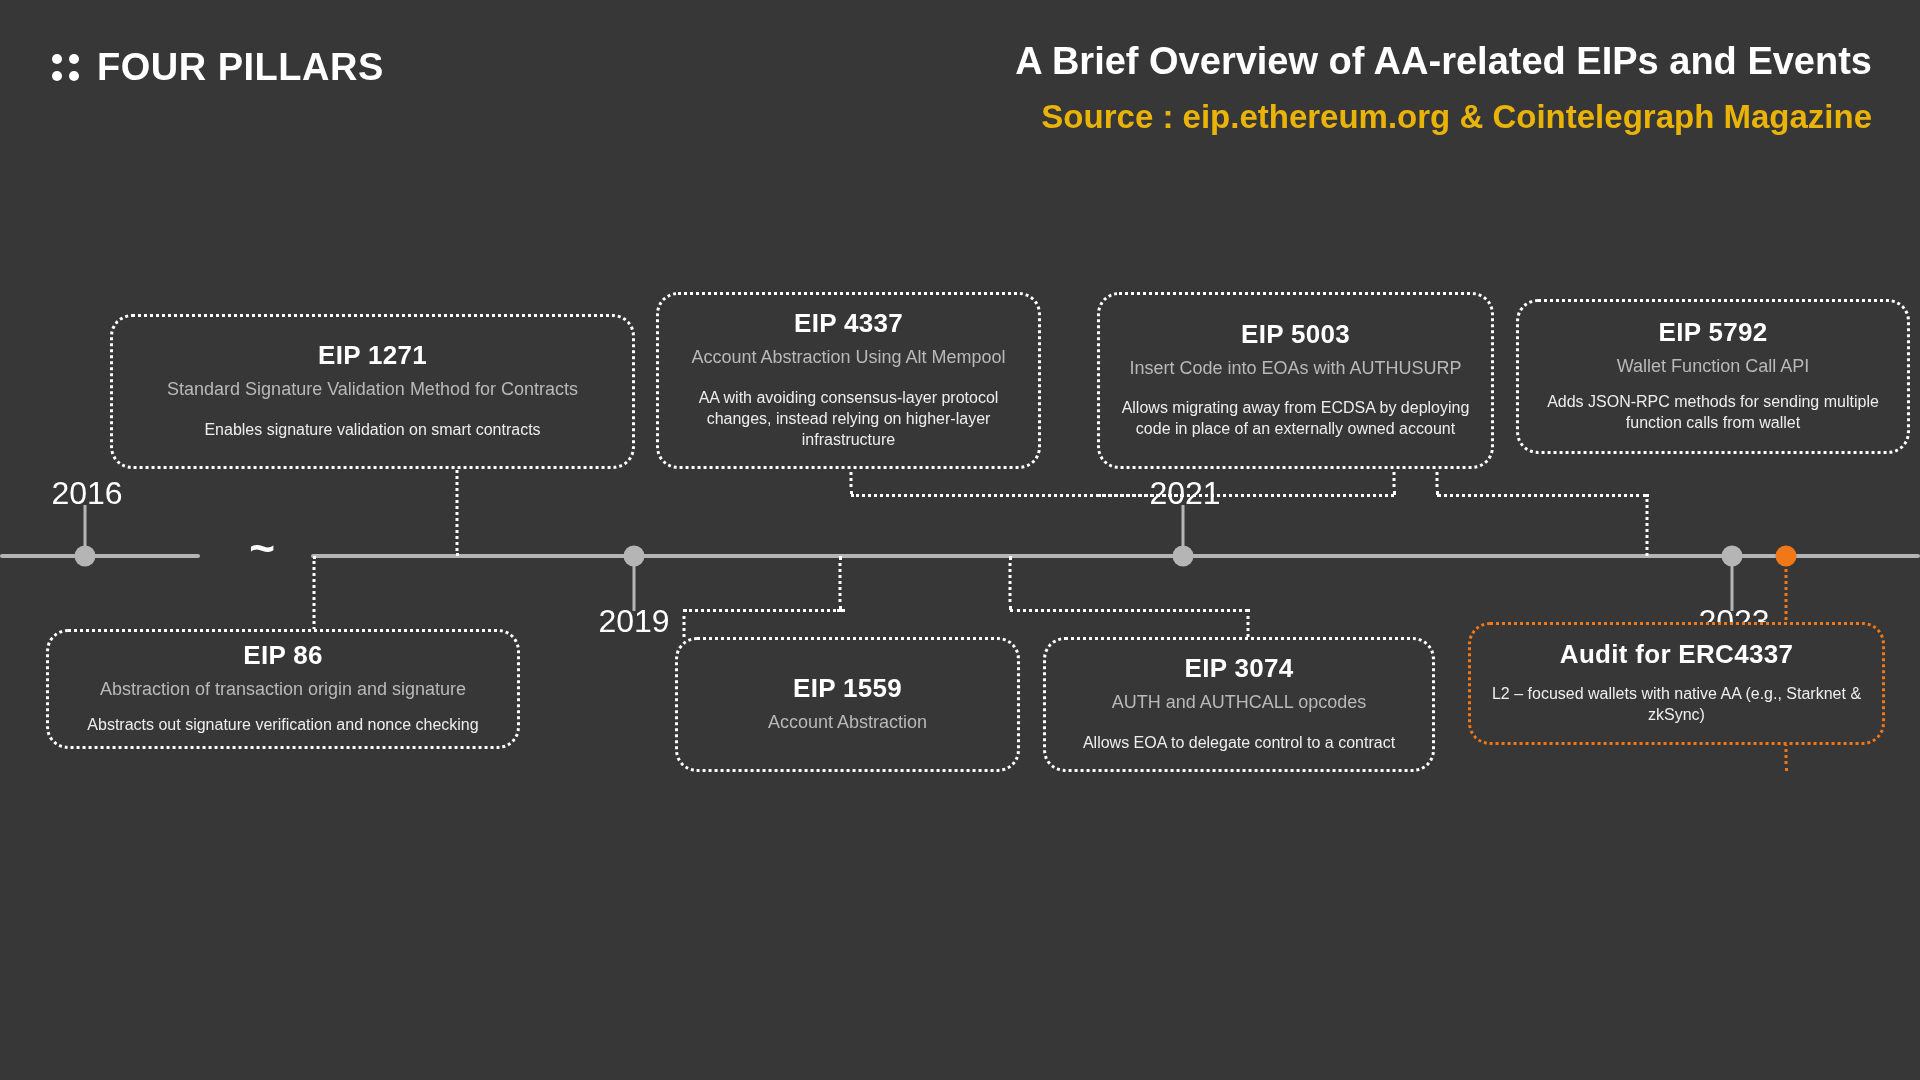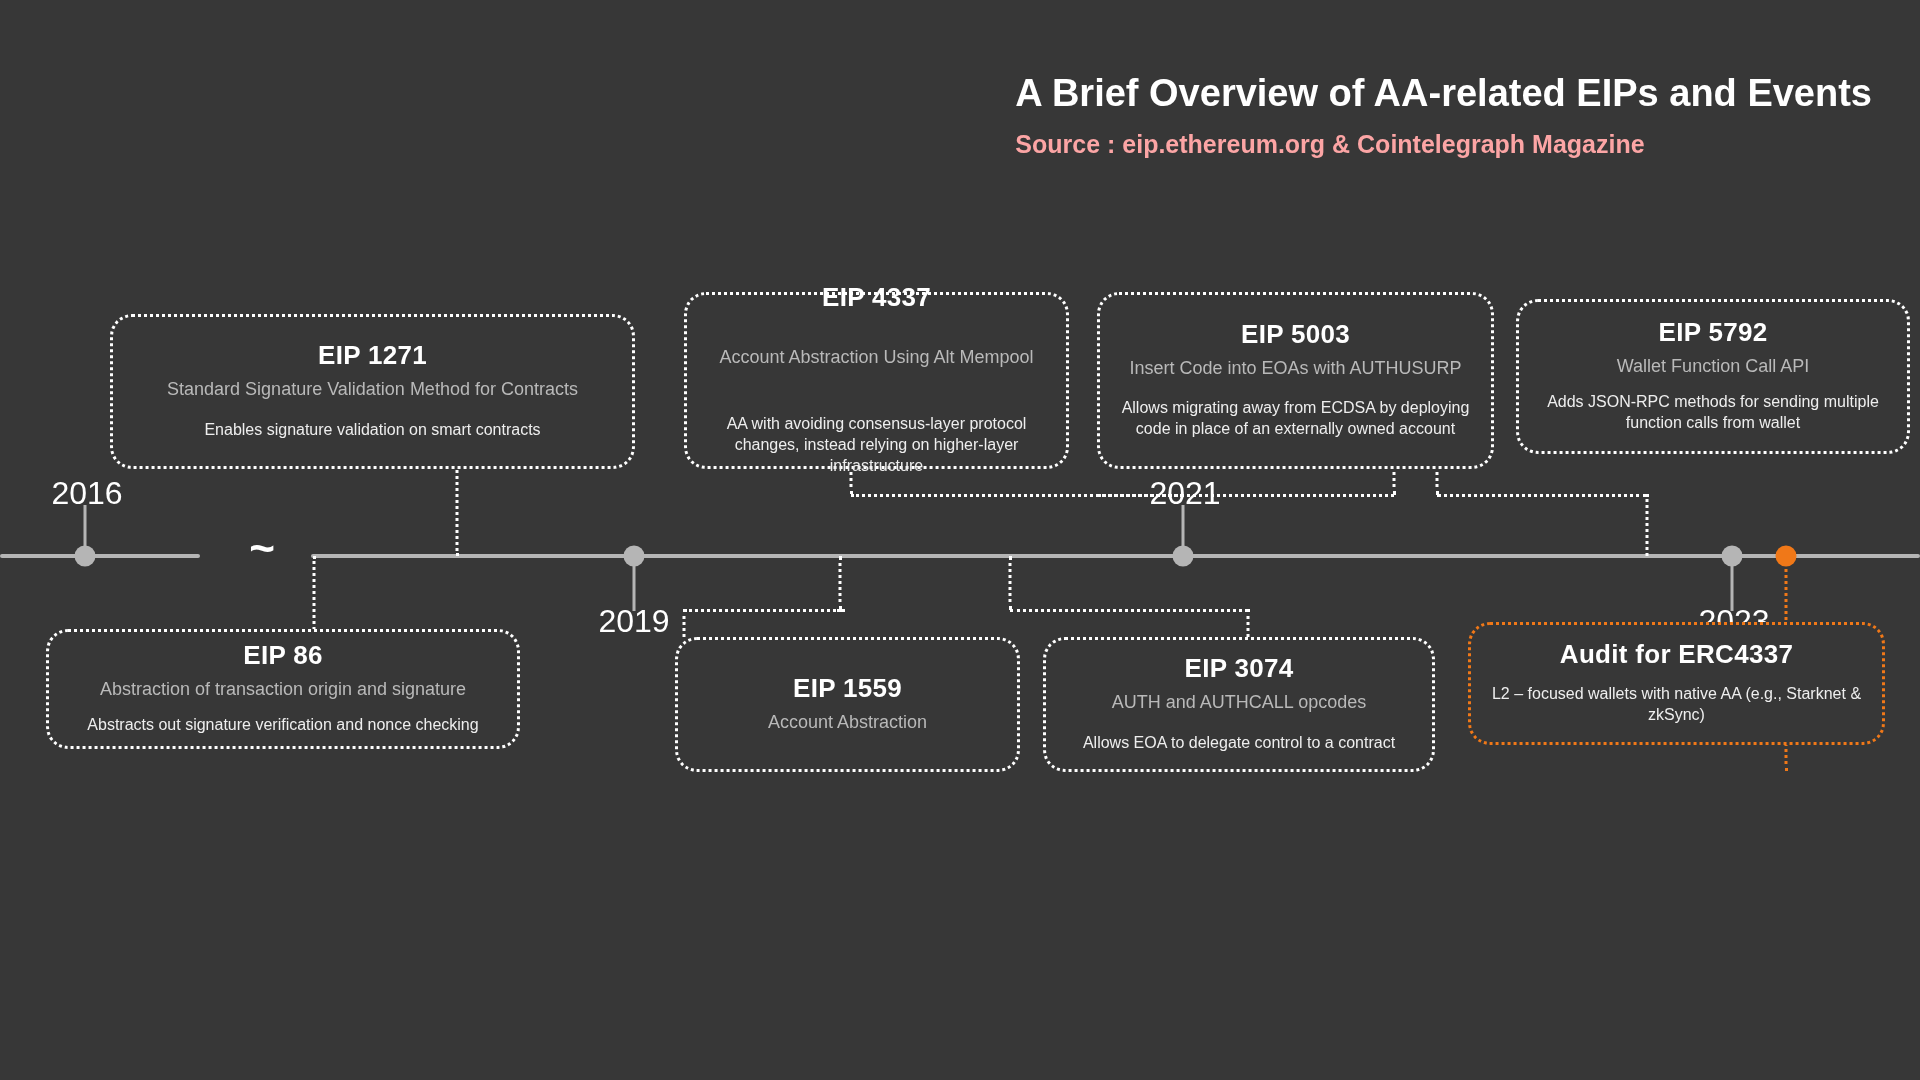--- a/index.html
+++ b/index.html
@@ -54,35 +54,34 @@
     letter-spacing: 0.5px;
     line-height: 1;
     color: #ffffff;
     white-space: nowrap;
   }
 
   .headline {
     position: absolute;
     right: 48px;
     top: 40px;
-    text-align: left;
-    margin-top: 32px;
+    text-align: right;
   }
   .headline-title {
     font-size: 38px;
     font-weight: bold;
     line-height: 1.15;
     color: #ffffff;
     white-space: nowrap;
   }
   .headline-source {
     margin-top: 14px;
-    font-size: 25px;
-    font-weight: bold;
-    color: #fca5a5;
+    font-size: 33px;
+    font-weight: bold;
+    color: #eab308;
     white-space: nowrap;
   }
 
   
   .axis-seg {
     position: absolute;
     height: 4px;
     background: #b5b5b5;
     border-radius: 2px;
   }
@@ -175,20 +174,29 @@
     color: #eeeeee;
     line-height: 1.32;
   }
   .card.tight .card-desc { margin-top: 13px; }
 </style>
 </head>
 <body>
 
 <div id="stage">
 
+  <div class="brand">
+    <span class="brand-dots">
+      <i></i>
+        <i></i>
+        <i></i>
+        <i></i>
+    </span>
+    <span class="brand-name">FOUR PILLARS</span>
+  </div>
 
   <div class="headline">
     <div class="headline-title">A Brief Overview of AA-related EIPs and Events</div>
     <div class="headline-source">Source : eip.ethereum.org &amp; Cointelegraph Magazine</div>
   </div>
 
   <div class="axis-seg axis-left"></div>
   <div class="axis-seg axis-right"></div>
   <div class="axis-break">~</div>
 
@@ -257,21 +265,21 @@
   <div class="conn-h" style="left:314px; top:629px; width:0;"></div>
 
   <div class="conn-v accent" style="left:1786px; top:556px; height:215px;"></div>
 
   <div class="card" style="left:110px; top:314px; width:525px; height:155px;">
     <div class="card-title">EIP 1271</div>
     <div class="card-sub">Standard Signature Validation Method for Contracts</div>
     <div class="card-desc">Enables signature validation on smart contracts</div>
   </div>
 
-  <div class="card" style="left:684px; top:292px; width:385px; height:177px;gap:26px;">
+  <div class="card" style="left:656px; top:292px; width:385px; height:177px;">
     <div class="card-title">EIP 4337</div>
     <div class="card-sub">Account Abstraction Using Alt Mempool</div>
     <div class="card-desc">AA with avoiding consensus-layer protocol changes, instead relying on higher-layer infrastructure</div>
   </div>
 
   <div class="card" style="left:1097px; top:292px; width:397px; height:177px;">
     <div class="card-title">EIP 5003</div>
     <div class="card-sub">Insert Code into EOAs with AUTHUSURP</div>
     <div class="card-desc">Allows migrating away from ECDSA by deploying code in place of an externally owned account</div>
   </div>

